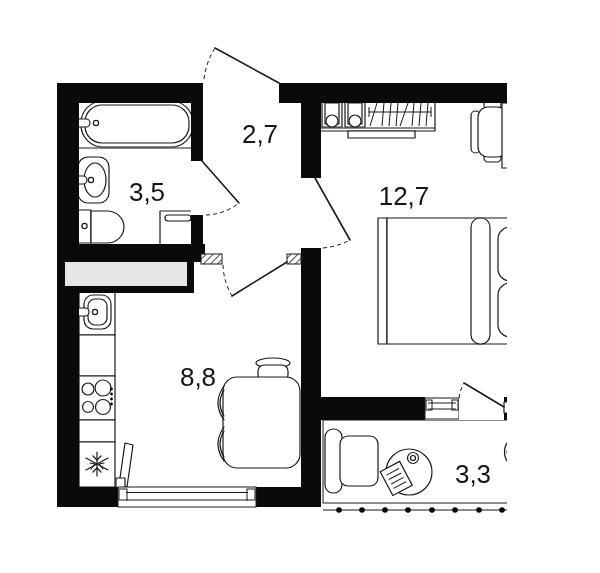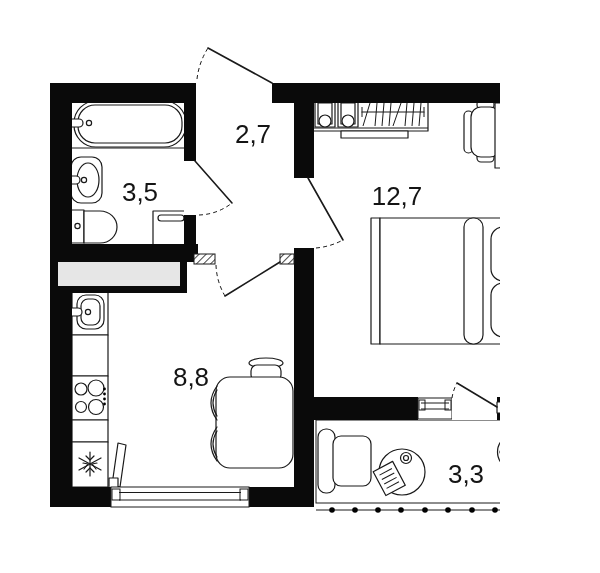--- a/index.html
+++ b/index.html
@@ -1,16 +1,16 @@
 <!DOCTYPE html>
 <html><head>
 <meta charset="utf-8">
 <style>
   html,body{margin:0;padding:0;background:#ffffff;}
-  .plan-wrap{width:500px;height:573px;background:#fff;overflow:hidden;}
+  .plan-wrap{width:500px;height:573px;background:#fff;overflow:hidden;padding-left:7px;}
   svg{display:block;font-family:"Liberation Sans",sans-serif;}
   .w{fill:#0a0a0a;stroke:none;}
   .opening{fill:#ffffff;stroke:none;}
   .f{fill:#ffffff;stroke:#1a1a1a;stroke-width:1.2;stroke-linejoin:round;}
   .f2{fill:none;stroke:#1a1a1a;stroke-width:1.2;stroke-linejoin:round;stroke-linecap:round;}
   .thin{fill:none;stroke:#1a1a1a;stroke-width:1;}
   .leaf{fill:none;stroke:#1a1a1a;stroke-width:1.6;stroke-linecap:round;}
   .dash{fill:none;stroke:#1a1a1a;stroke-width:1;stroke-dasharray:4 3.2;}
   .scallop{fill:#ffffff;stroke:#1a1a1a;stroke-width:1.1;stroke-dasharray:2.3 1.7;}
   .rail{fill:none;stroke:#1a1a1a;stroke-width:1.2;}

